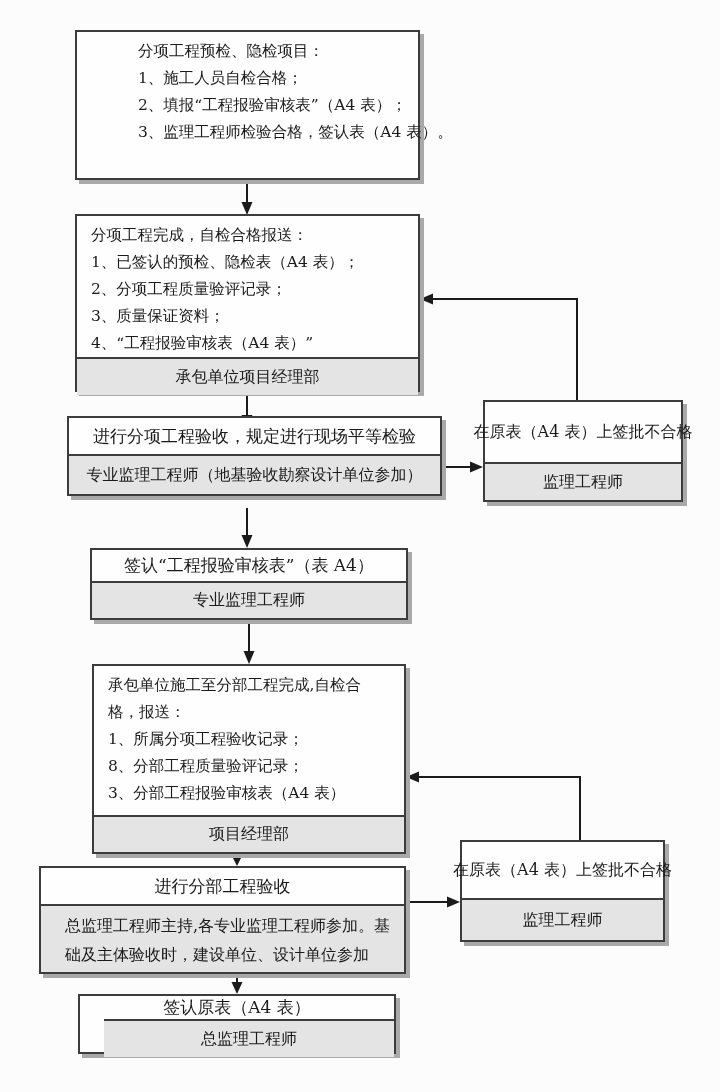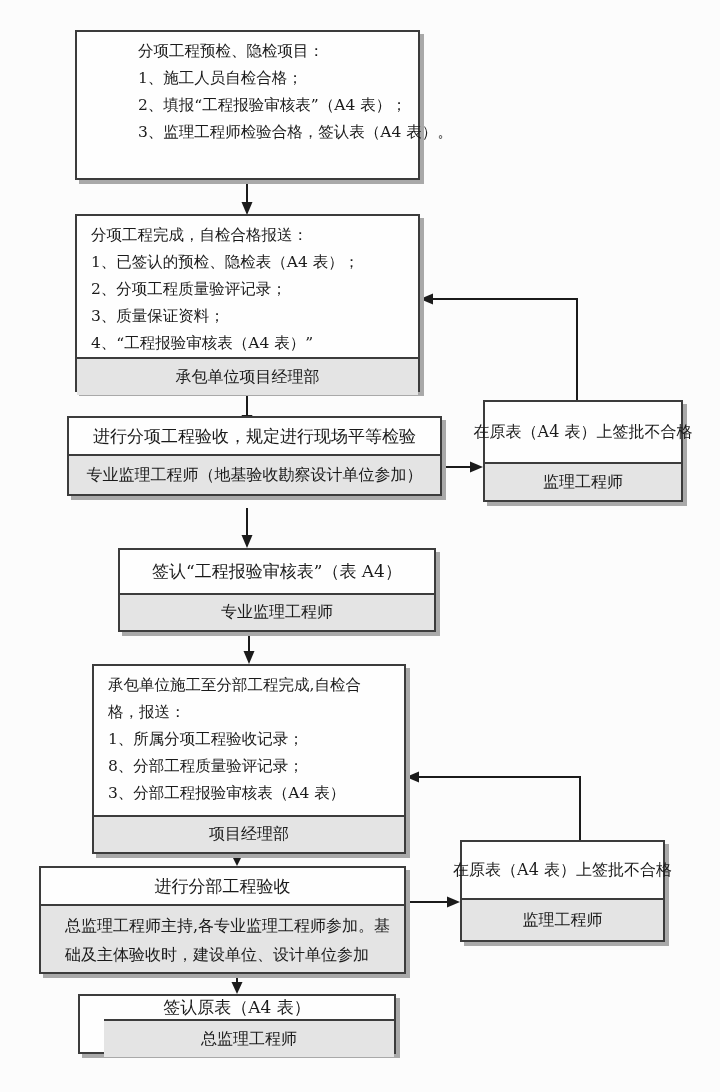--- a/index.html
+++ b/index.html
@@ -24,21 +24,21 @@
   .bf{
     border-top:2px solid #3c3c3c;background:#e4e4e4;
     display:flex;align-items:center;justify-content:center;
     font-size:16px;white-space:nowrap;flex:none;
   }
   .bf.multiline{flex:1;display:block;white-space:normal;padding:5px 12px 0 24px;line-height:29px;font-size:16px;}
   
   #box1{left:75px;top:30px;width:345px;height:150px;padding-left:47px;}   #box1 .bf{height:36px;}
   #box2{left:75px;top:214px;width:345px;height:178px;}  #box2 .bf{height:36px;}
   #box3{left:67px;top:416px;width:375px;height:80px;}   #box3 .bf{height:38px;font-size:16px;}
-  #box4{left:90px;top:548px;width:318px;height:84px;margin-left:28px;}   #box4 .bf{height:35px;}
+  #box4{left:90px;top:548px;width:318px;height:72px;}   #box4 .bf{height:35px;}
   #box5{left:92px;top:664px;width:314px;height:190px;}  #box5 .bf{height:35px;}
   #box6{left:39px;top:866px;width:367px;height:108px;}  #box6 .bb.center{flex:none;height:36px;}
   #box7{left:78px;top:994px;width:318px;height:60px;}   #box7 .bf{height:36px;margin-left:24px;}
   
   #rbox1{left:483px;top:400px;width:200px;height:102px;} #rbox1 .bf{height:36px;}
   #rbox2{left:460px;top:840px;width:205px;height:102px;} #rbox2 .bf{height:40px;}
 </style>
 </head>
 <body>
 

